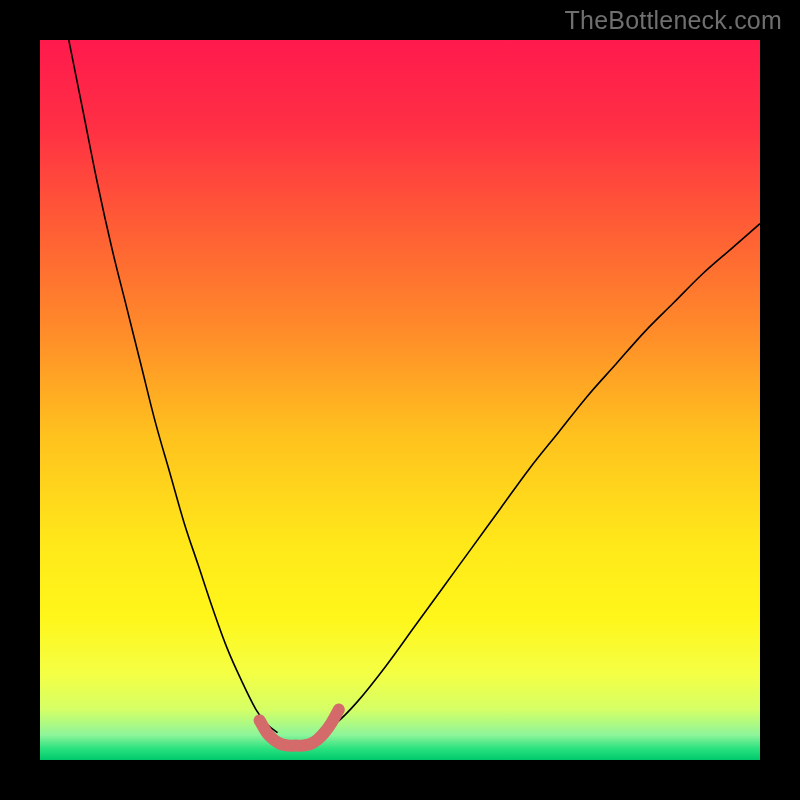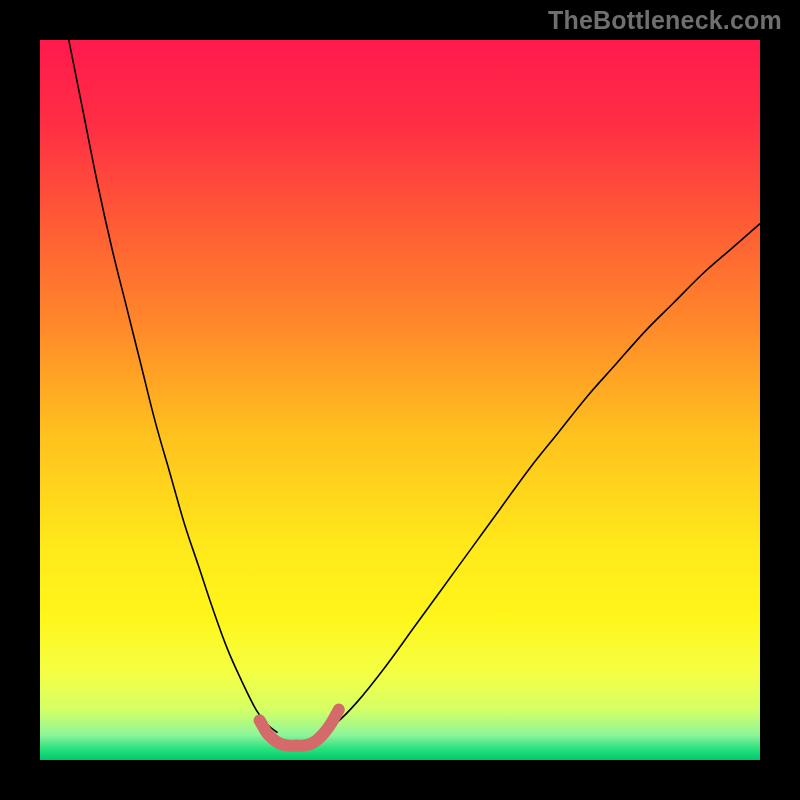--- a/index.html
+++ b/index.html
@@ -17,21 +17,21 @@
     top: 40px;
     width: 720px;
     height: 720px;
   }
   .watermark {
     position: absolute;
     top: 6px;
     right: 18px;
     color: #6f6f6f;
     font-size: 25px;
-    font-weight: 700;
+    font-weight: 400;
     letter-spacing: 0.2px;
     z-index: 10;
   }
 </style>
 </head>
 <body>
 
 <div class="watermark">TheBottleneck.com</div>
 
 <div class="plot-area">

